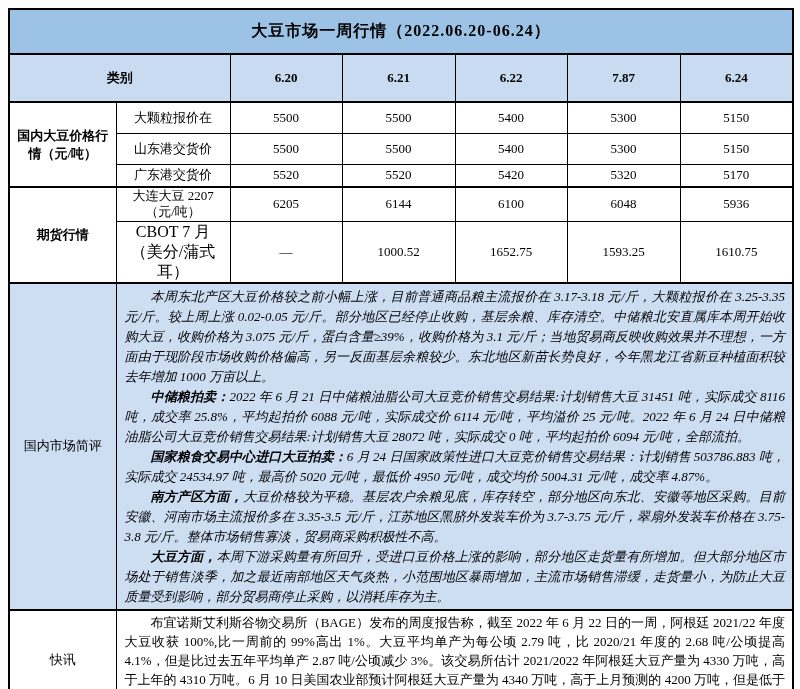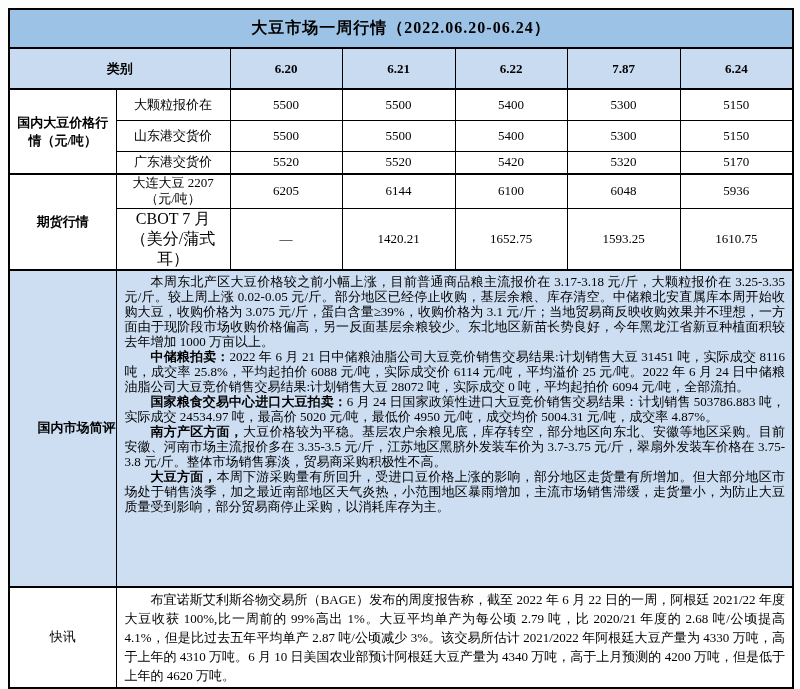--- a/index.html
+++ b/index.html
@@ -19,25 +19,25 @@
   td{border:1px solid var(--c-border);overflow:hidden;padding:0;}
   .c{text-align:center;vertical-align:middle;}
   .bold{font-weight:bold;}
   .fs13{font-size:13px;}
   .fs12{font-size:16px;}
   .pre{white-space:pre-line;line-height:1.25;}
   .title-cell{background:var(--c-title);font-size:16px;font-weight:bold;
               letter-spacing:1px;}
   .head-cell{background:var(--c-header);font-weight:bold;font-size:13px;}
   .white-cell{background:var(--c-cell);}
-  .review-label{background:var(--c-review);font-weight:bold;font-size:13px;text-align:right;}
+  .review-label{background:var(--c-review);font-weight:normal;font-size:13px;}
   .remark-label{background:var(--c-remark);font-weight:bold;font-size:13px;}
   .body-text{vertical-align:top;text-align:justify;font-size:13px;
              padding:3px 7px 2px 8px;}
-  .review-cell{background:var(--c-review);line-height:15px;}
+  .review-cell{background:var(--c-review);line-height:20px;font-style:italic;}
   .news-cell{background:var(--c-cell);line-height:19px;padding-top:2px;}
   .body-text p{margin:0;text-indent:2em;}
   .remark-cell{background:var(--c-remark);font-size:13px;vertical-align:middle;
                text-align:left;}
   .remark-cell p{margin:16px;text-indent:2em;}
   .thick{border-top-width:2px;}
 </style>
 </head>
 <body>
 
@@ -47,25 +47,25 @@
     <col style="width:107px">
         <col style="width:114px">
     <col style="width:112px">
         <col style="width:113px">
     <col style="width:112px">
         <col style="width:113px">
     <col style="width:113px">
   </colgroup>
 
   <tbody>
-        <tr style="height:39px">
+        <tr style="height:45px">
     <td colspan="7" class="c title-cell">大豆市场一周行情（2022.06.20-06.24）</td>
   </tr>
 
-  <tr style="height:41px">
+  <tr style="height:48px">
     <td colspan="2" class="c head-cell thick">类别</td>
     <td class="c head-cell thick">6.20</td>
     <td class="c head-cell thick">6.21</td>
     <td class="c head-cell thick">6.22</td>
     <td class="c head-cell thick">7.87</td>
     <td class="c head-cell thick">6.24</td>
   </tr>
 
   <tr style="height:31px">
     <td rowspan="3" class="c white-cell bold fs13 thick" style="padding:0 4px">国内大豆价格行情（元/吨）</td>
@@ -100,21 +100,21 @@
     <td class="c white-cell fs13 thick">6205</td>
     <td class="c white-cell fs13 thick">6144</td>
     <td class="c white-cell fs13 thick">6100</td>
     <td class="c white-cell fs13 thick">6048</td>
     <td class="c white-cell fs13 thick">5936</td>
   </tr>
   <tr style="height:29px">
     <td class="c white-cell fs12 pre">CBOT 7 月
 （美分/蒲式耳）</td>
     <td class="c white-cell fs13">—</td>
-    <td class="c white-cell fs13">1420.21</td>
+    <td class="c white-cell fs13">1000.52</td>
     <td class="c white-cell fs13">1652.75</td>
     <td class="c white-cell fs13">1593.25</td>
     <td class="c white-cell fs13">1610.75</td>
   </tr>
 
   <tr style="height:317px">
     <td class="c review-label thick">国内市场简评</td>
     <td colspan="6" class="body-text review-cell thick">
       <p>
         <span class="bold"></span><span>本周东北产区大豆价格较之前小幅上涨，目前普通商品粮主流报价在 3.17-3.18 元/斤，大颗粒报价在 3.25-3.35 元/斤。较上周上涨 0.02-0.05 元/斤。部分地区已经停止收购，基层余粮、库存清空。中储粮北安直属库本周开始收购大豆，收购价格为 3.075 元/斤，蛋白含量≥39%，收购价格为 3.1 元/斤；当地贸易商反映收购效果并不理想，一方面由于现阶段市场收购价格偏高，另一反面基层余粮较少。东北地区新苗长势良好，今年黑龙江省新豆种植面积较去年增加 1000 万亩以上。</span>

